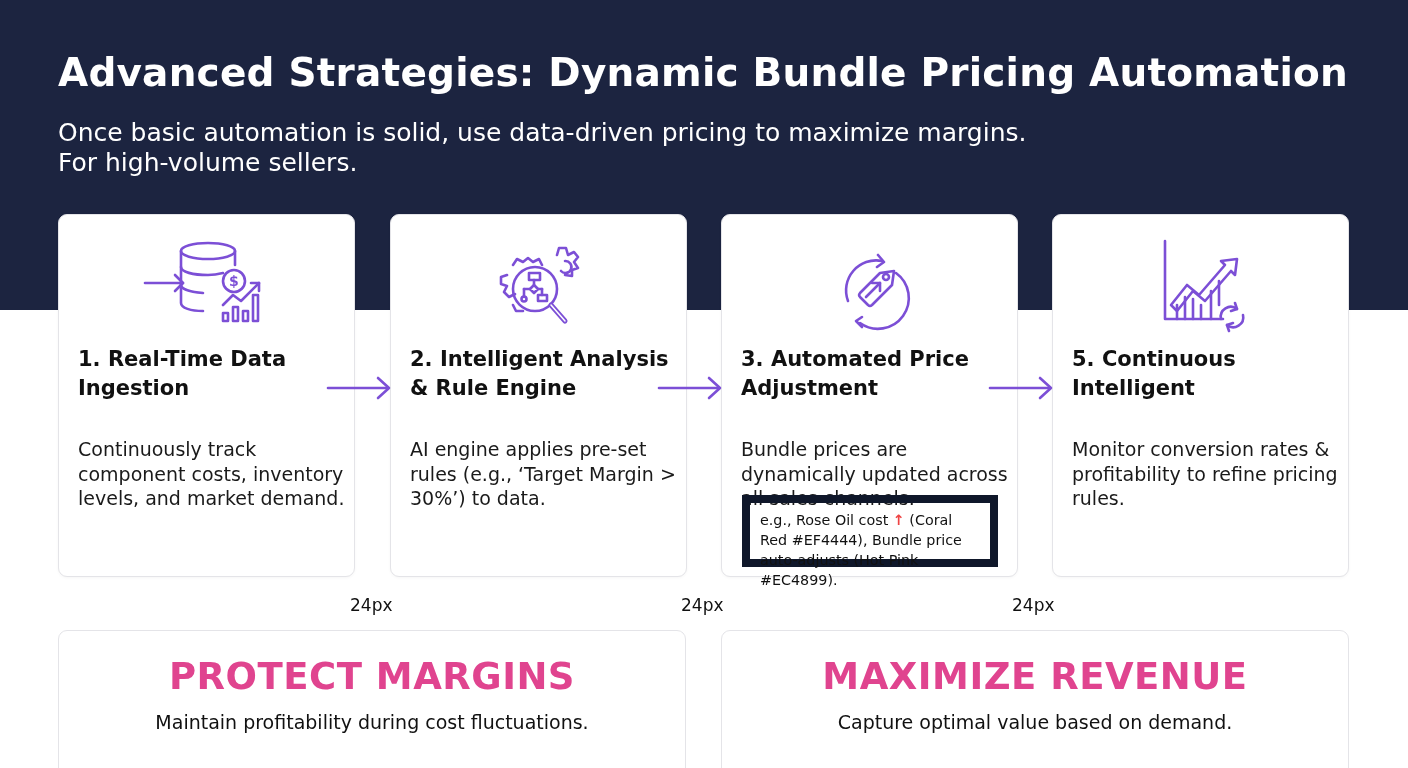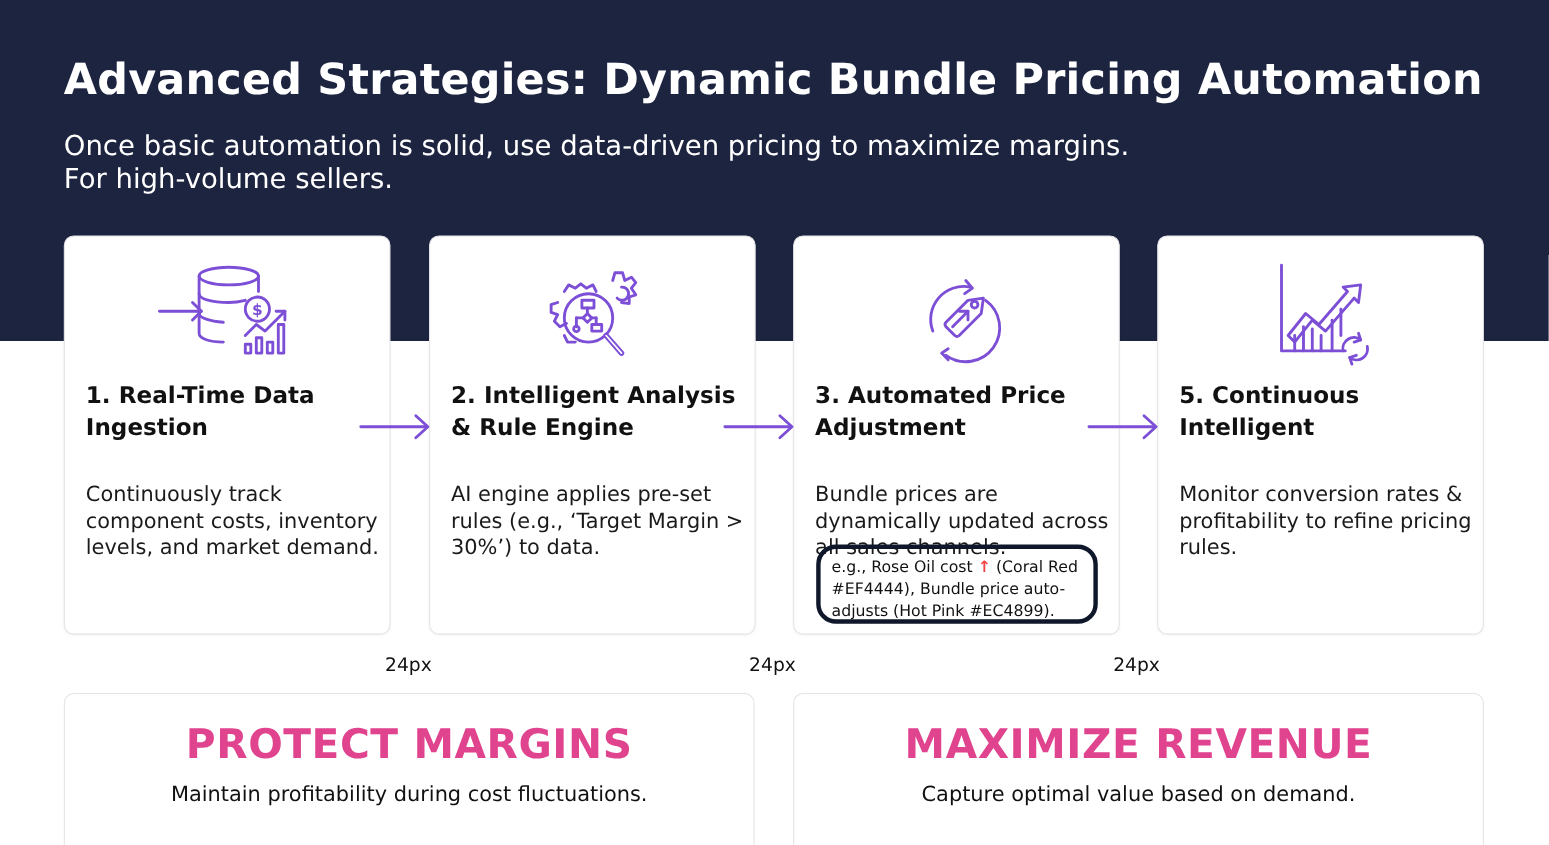--- a/index.html
+++ b/index.html
@@ -36,21 +36,21 @@
     .card .step-title {
       position: absolute; left: 19px; top: 130px; right: 10px;
       font-size: 21px; font-weight: bold; line-height: 29px; color: #111111;
     }
     .card .step-desc {
       position: absolute; left: 19px; top: 188px; right: 8px;
       font-size: 19px; line-height: 24.5px; color: #1a1a1a; margin-top: 34px;
     }
     .example {
       position: absolute; left: 20px; top: 280px; width: 256px; height: 72px;
-      border: 4px solid #0f172a; border-radius: 18px;
+      border: 8px solid #0f172a; border-radius: 0;
       padding: 7px 10px; font-size: 14.3px; line-height: 20px; color: #111;
     }
     .example .up { color: #EF4444; font-weight: bold; }
     .flow-arrow { position: absolute; top: 374px; width: 66px; height: 28px; }
     .gap-label {
       position: absolute; top: 595px; font-size: 17px; color: #111; white-space: nowrap;
     }
     .benefit {
       position: absolute; top: 630px; width: 628px; height: 150px;
       background: #ffffff; border: 1.5px solid #e4e4e8; border-radius: 9px;

